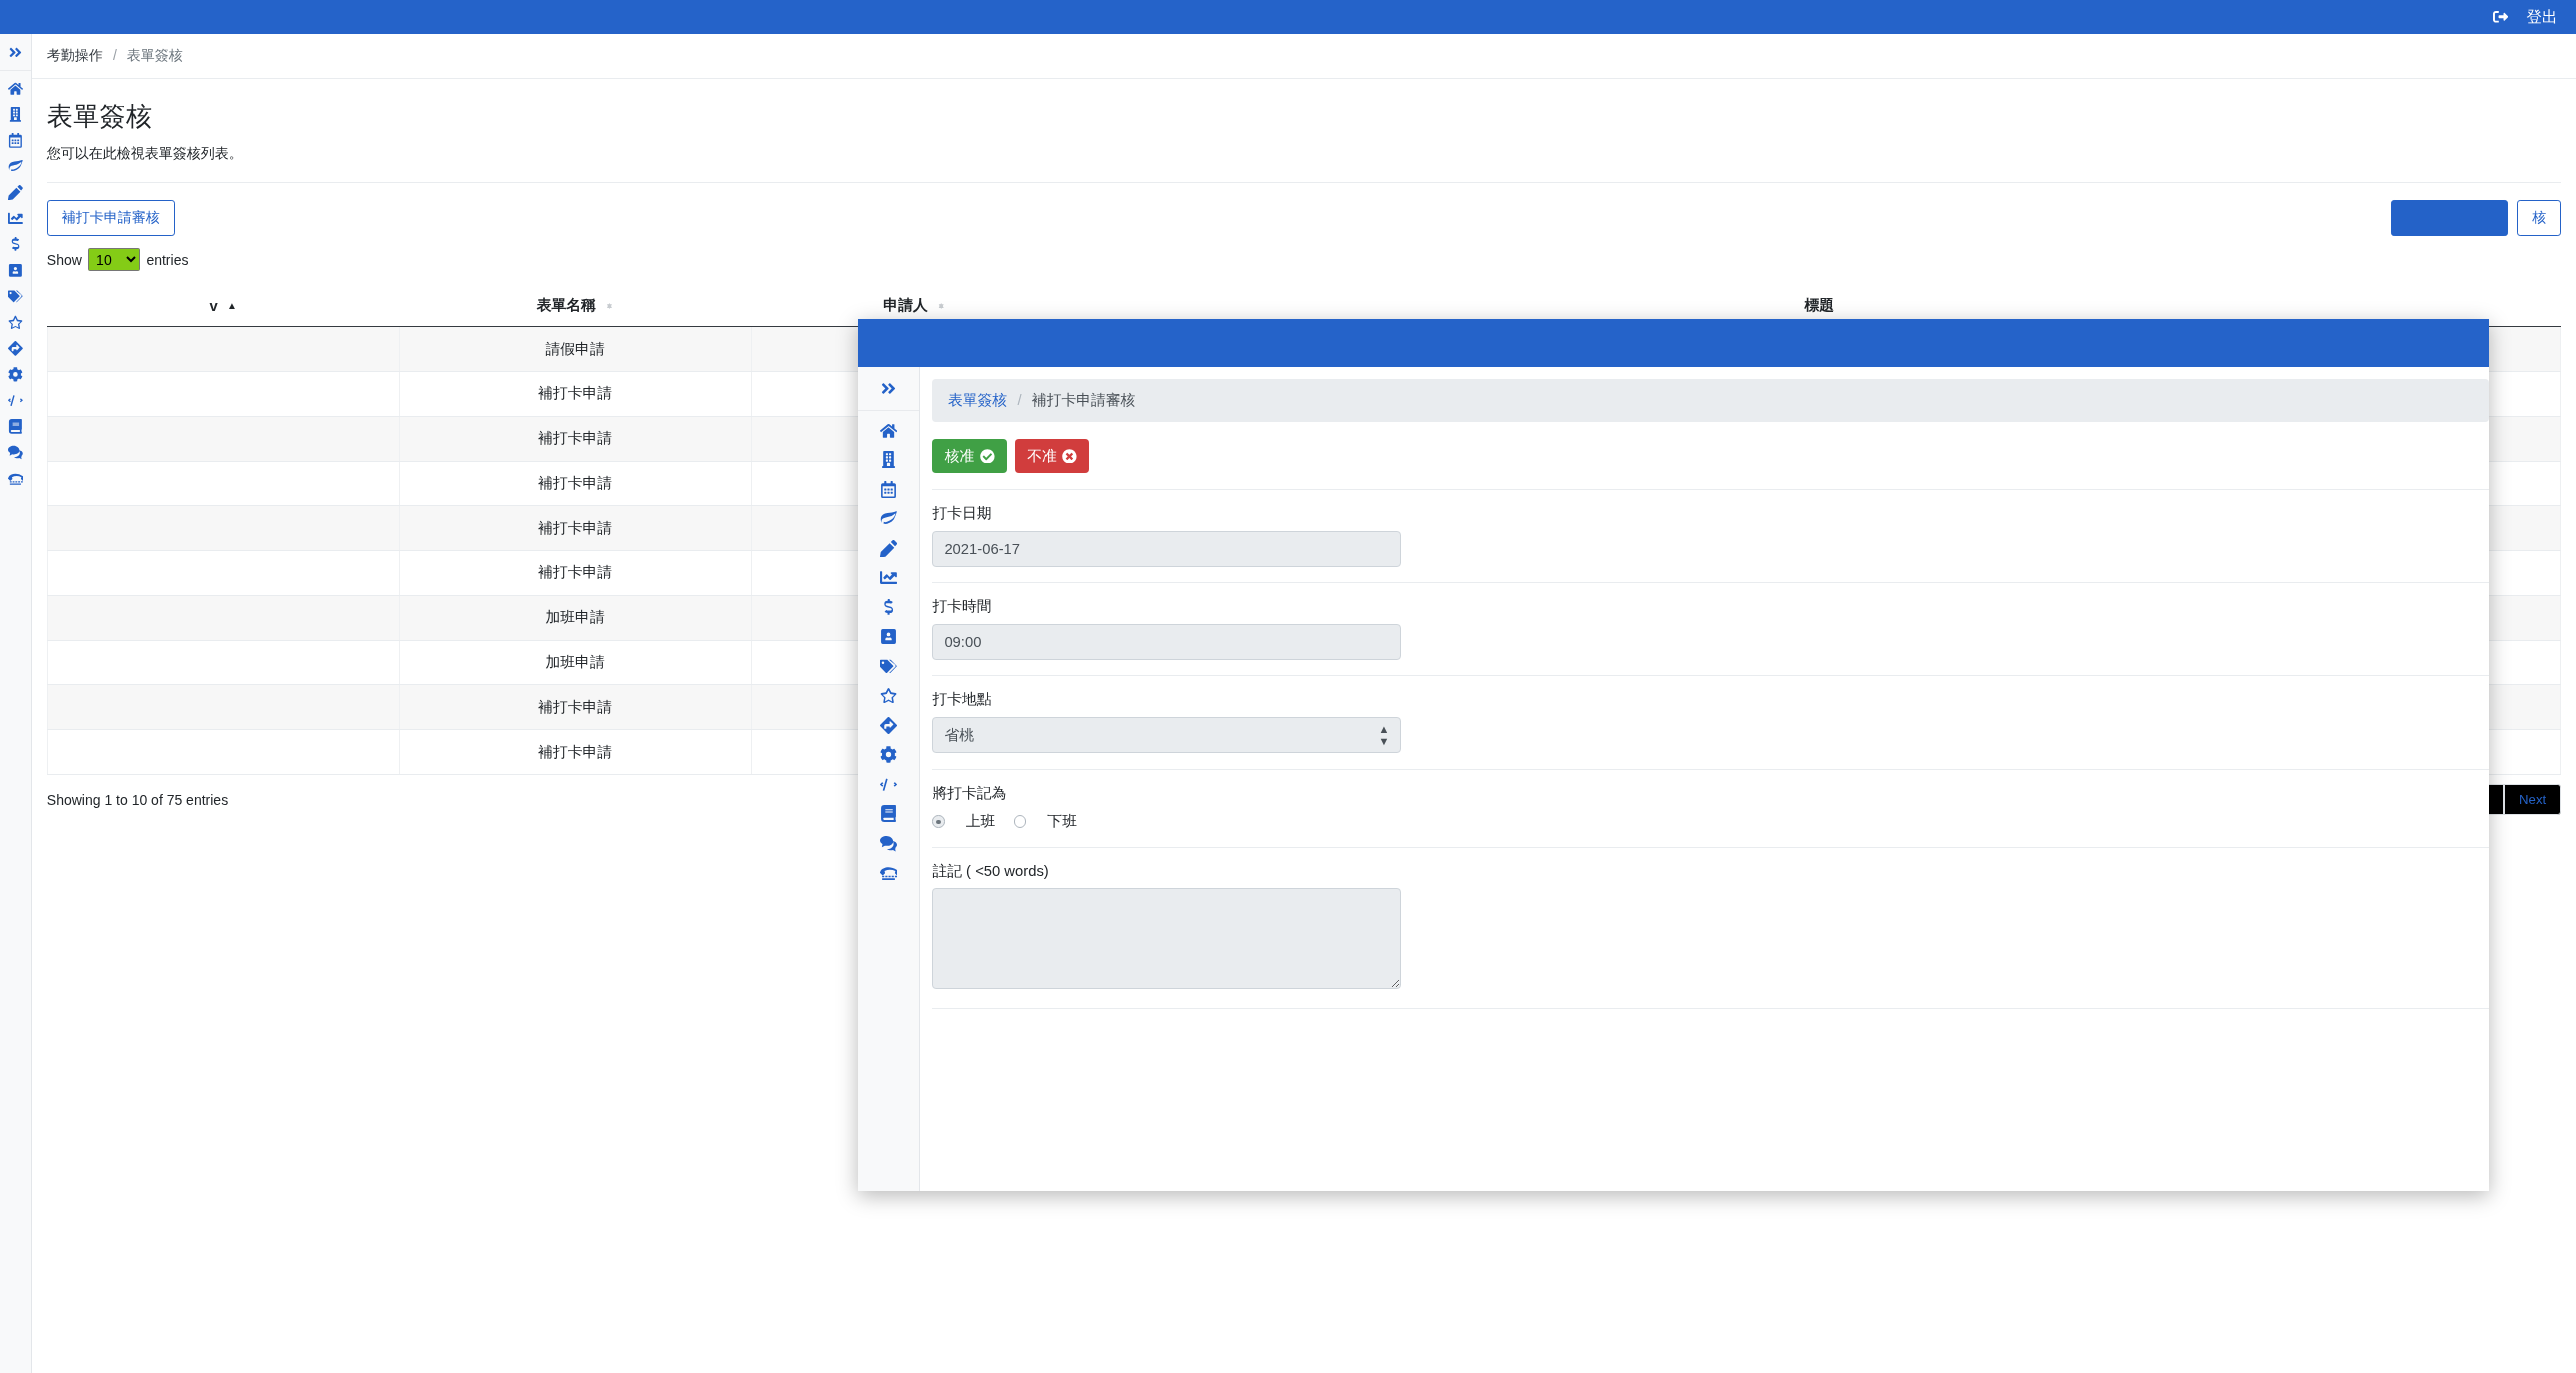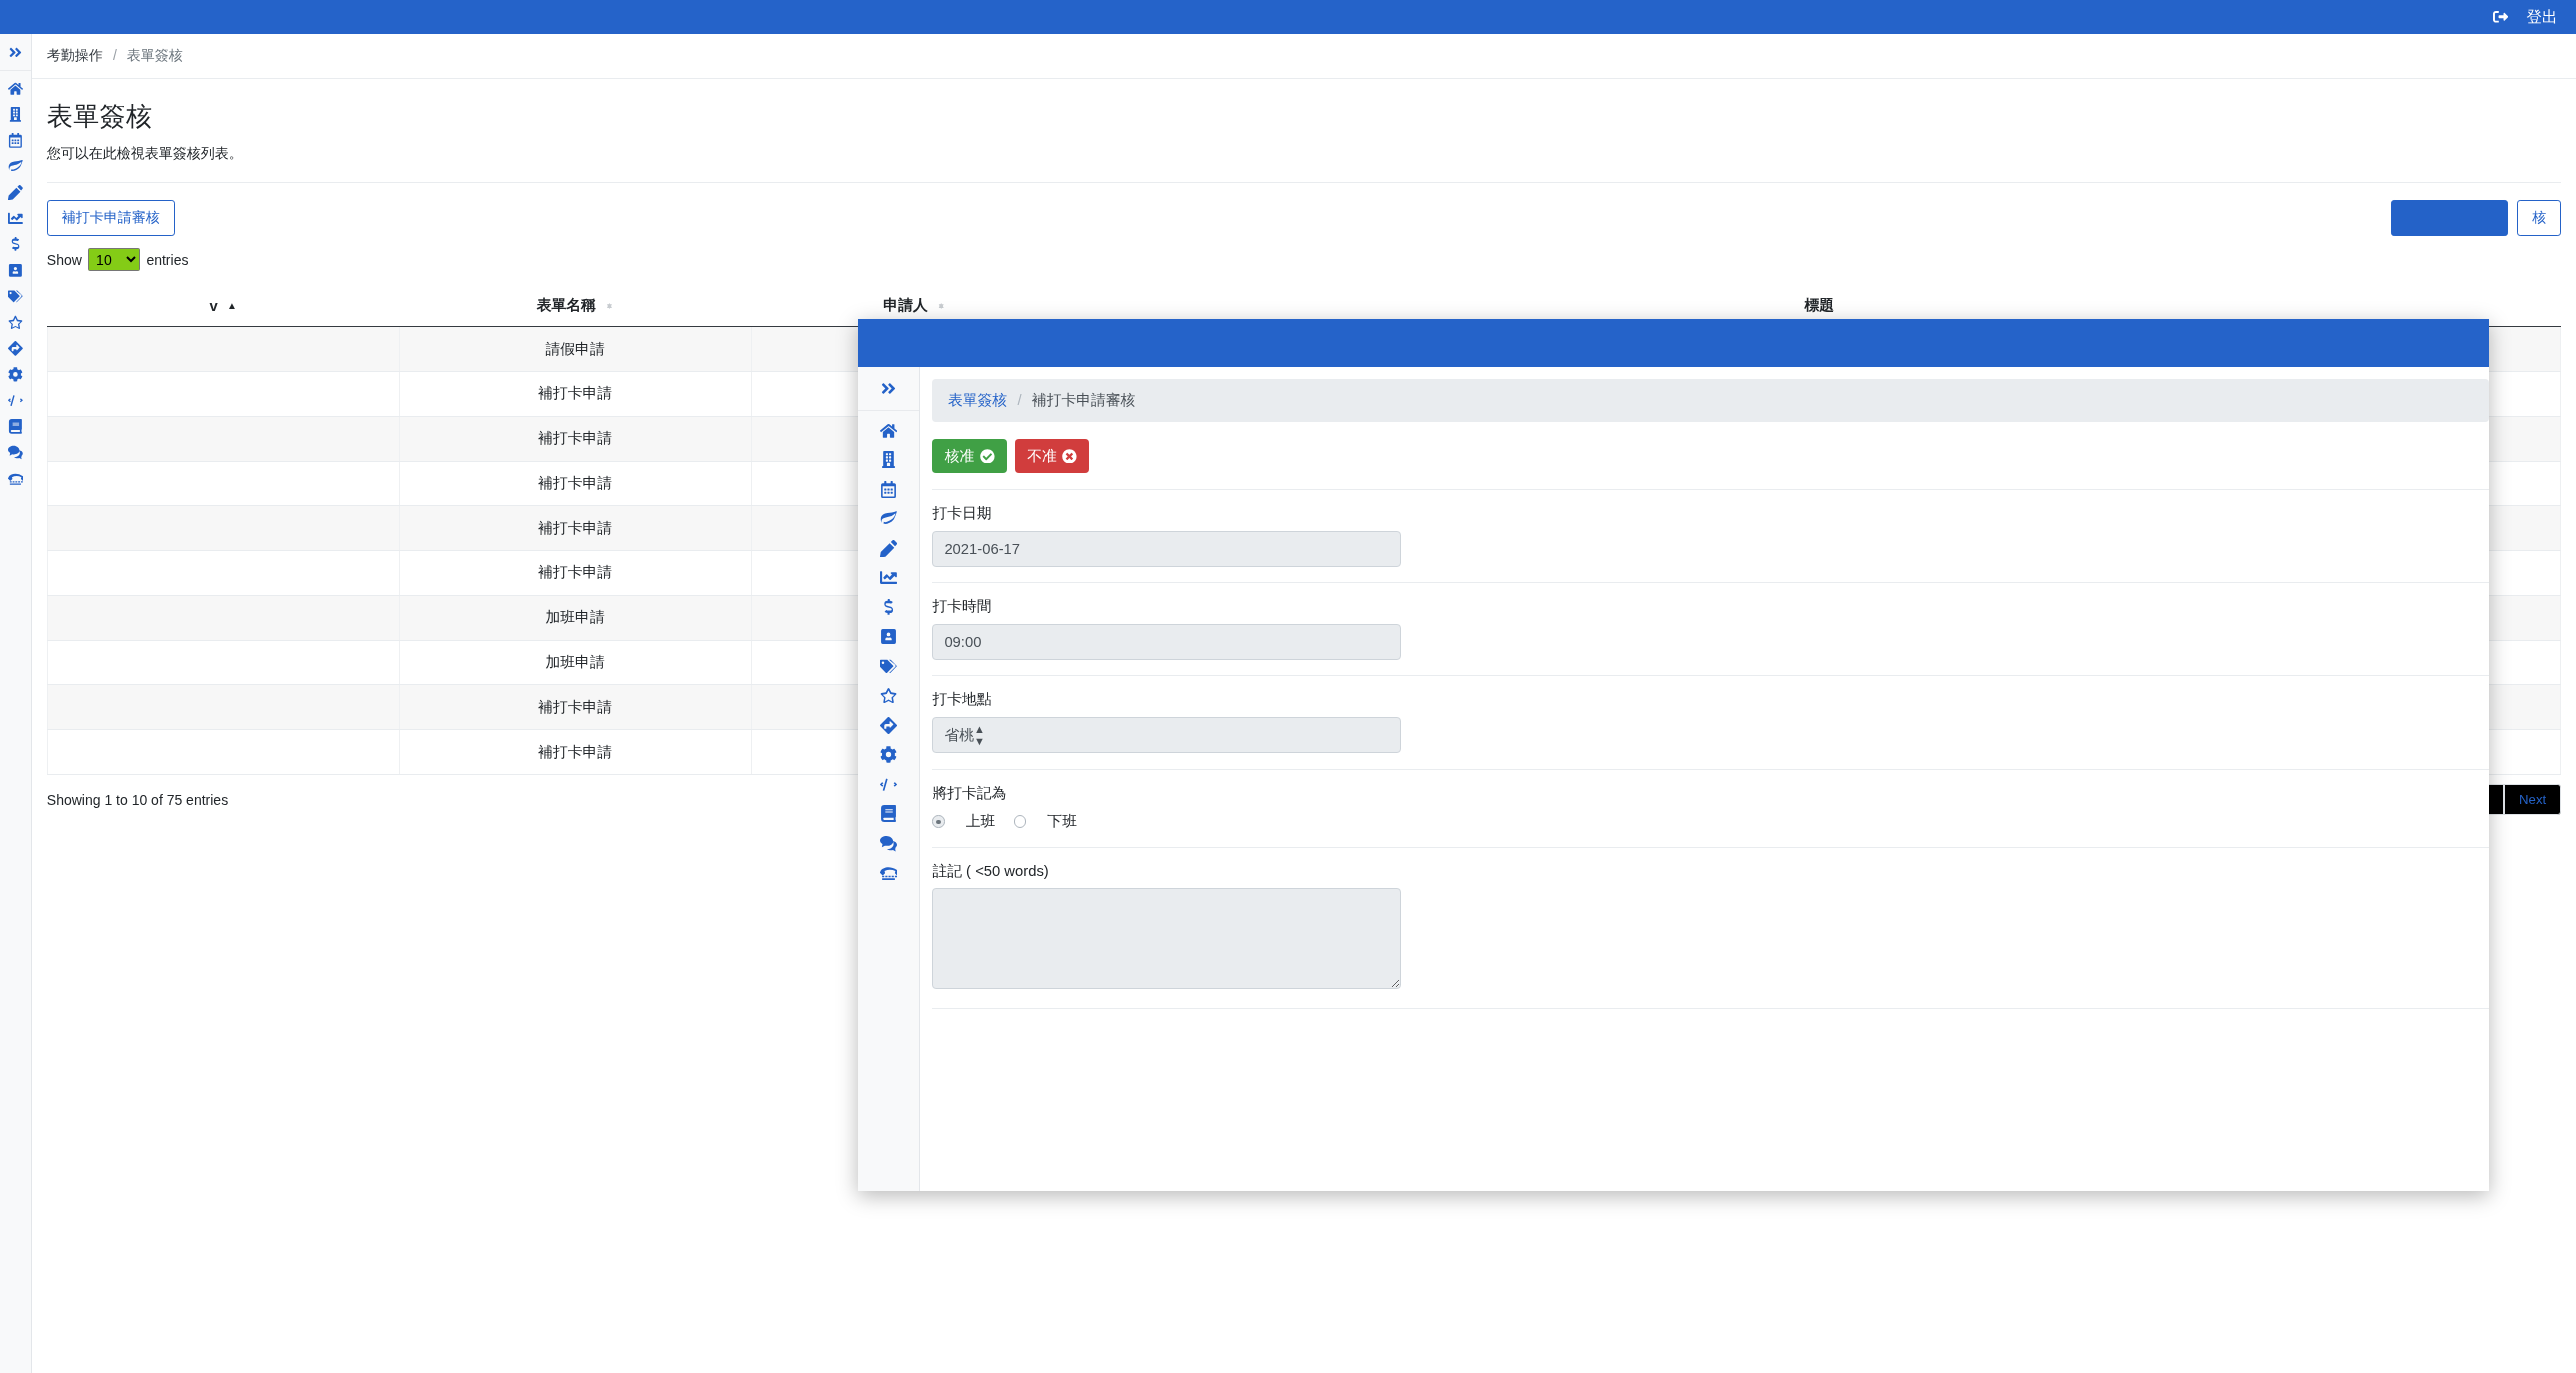--- a/index.html
+++ b/index.html
@@ -145,21 +145,21 @@
 
   .divider { border-top:0.8px solid #e9ecef; margin: 15.5px 0 0 12.4px; }
 
   .field { padding: 14px 0 0 12.4px; }
   .field label { display:block; font-size:14.8px; color:#212529; margin-bottom: 7.8px; }
   .ctrl {
     width: 469px; height: 36px; background:#e9ecef; border:0.8px solid #ced4da;
     border-radius:3.9px; font-size:14.8px; color:#495057; padding: 0 11px;
     display:flex; align-items:center;
   }
-  .ctrl.select { }
+  .ctrl.select { justify-content:space-between; }
   .ctrl.select .caret { color:#495057; font-size:11px; line-height:1; display:flex; flex-direction:column; gap:0.8px;}
   .radios { display:flex; align-items:center; gap: 18.6px; font-size:14.8px; color:#212529; padding-top:1.6px;}
   .radios label { display:inline-flex; align-items:center; gap:21px; margin:0; font-size:14.8px; }
   .rdo {
     width:12.4px; height:12.4px; border-radius:50%; border:0.8px solid #adb5bd;
     background:#fff; display:inline-block; position:relative;
   }
   .rdo.on { background:#e9ecef; }
   .rdo.on::after {
     content:""; position:absolute; left:3.1px; top:3.1px; width:4.7px; height:4.7px;

